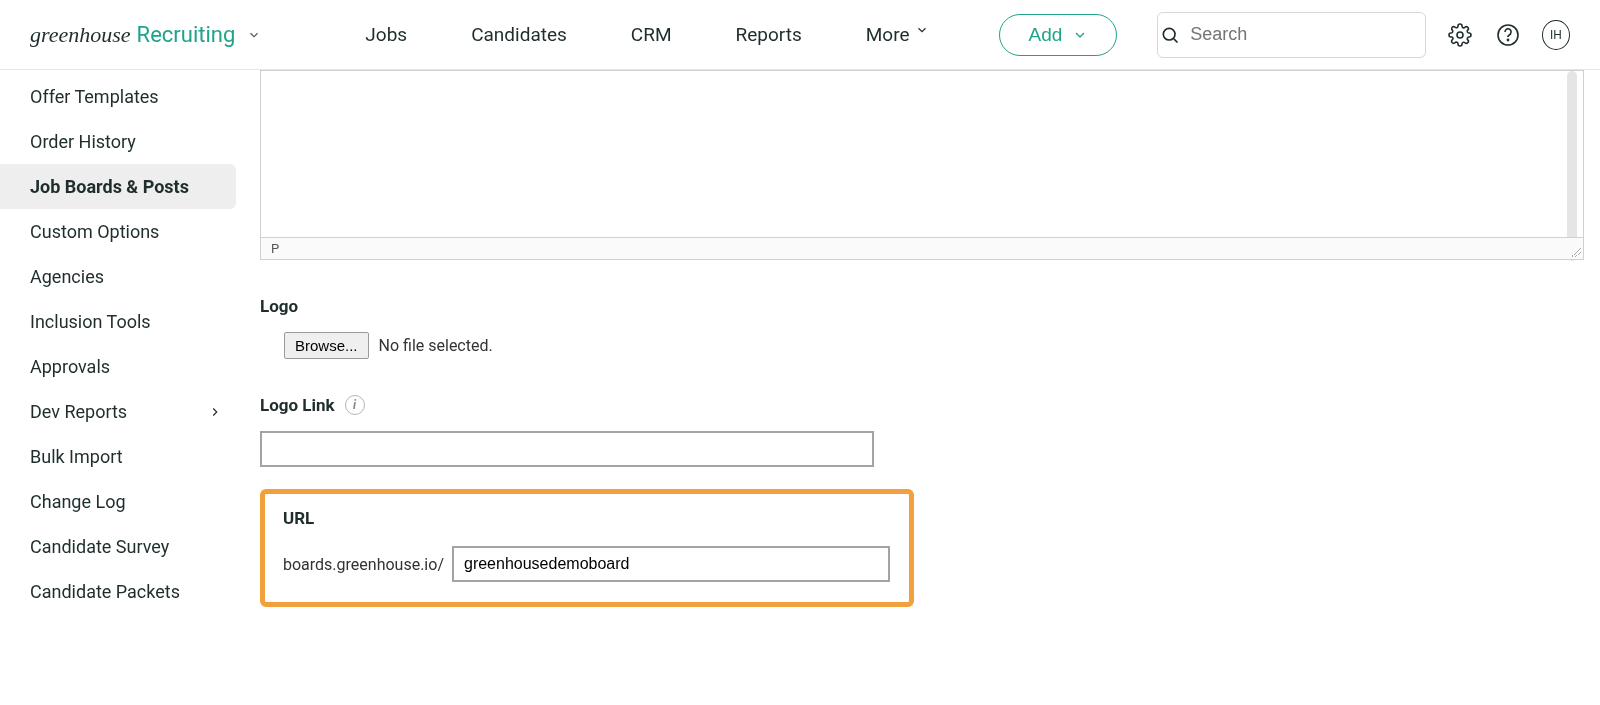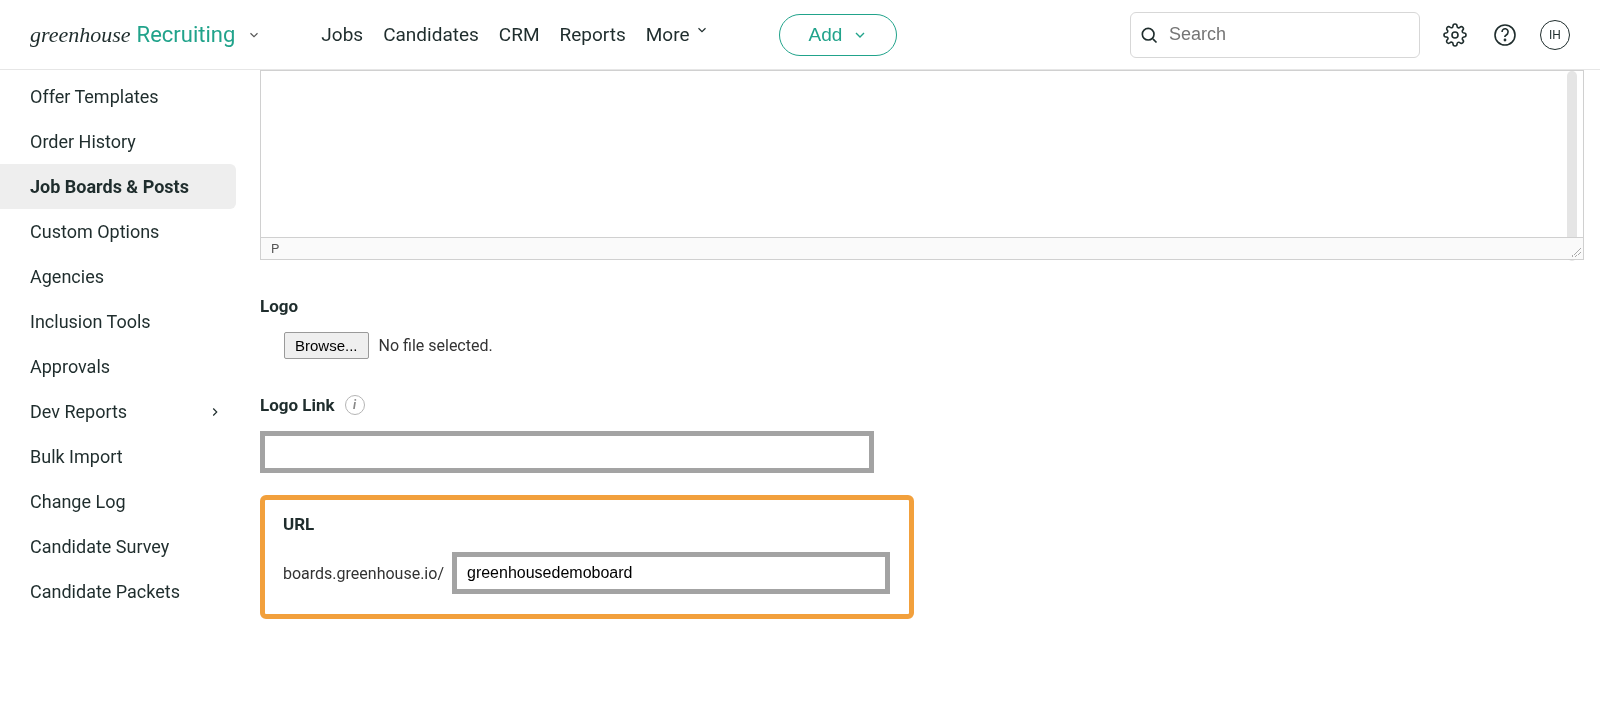--- a/index.html
+++ b/index.html
@@ -33,40 +33,40 @@
   .logo .g2 { color: #21a38b; font-weight: 400; }
   .logo-chevron { margin-left: 6px; color: #555; }
   .nav {
     display: flex;
     align-items: center;
     gap: 20px;
     margin-left: 40px;
     font-size: 19px;
     color: #1f2d2d;
   }
-  .nav-item { cursor: pointer; display:flex; align-items:flex-start; gap:6px;}
+  .nav-item { cursor: pointer; display:flex; align-items:flex-start; gap:6px;margin-left:44px;}
   .add-btn {
     margin-left: 50px;
     border: 1.5px solid #21a38b;
     color: #21a38b;
     border-radius: 999px;
     padding: 9px 28px;
     font-size: 19px;
     display:flex; align-items:center; gap:10px;
     cursor:pointer;
     background:#fff;
   }
   .spacer { flex: 1 1 auto; }
   .search-wrap {
     display:flex; align-items:center;
     border: 1px solid #d7d7d7;
     border-radius: 6px;
     height: 46px;
     width: 290px;
-    padding: 0 8px;
+    padding: 0 2px;
     gap: 10px;
     color:#777;
   }
   .search-wrap input {
     border:none; outline:none; font-size:18px; width:100%; background:transparent;
   }
   .hdr-icon {
     width:30px; height:30px; display:flex; align-items:center; justify-content:center;
     cursor:pointer; color:#1f2d2d;
   }
@@ -142,21 +142,21 @@
   .browse-btn {
     border:1px solid #9a9a9a;
     background:#efefef;
     padding:4px 10px;
     font-size:15px;
     cursor:pointer;
     border-radius:2px;
   }
   .muted { color:#333; }
   .text-input {
-    border:5px solid #a3a3a3;
+    border:2px solid #a3a3a3;
     height:34px;
     padding:16px 10px;
     font-size:16px;
     outline:none;
   }
   .logo-link-row { margin-top:16px; }
   .logo-link-row input { width:614px; }
   .url-block {
     margin-top:22px;
     border:5px solid #f2a03c;

